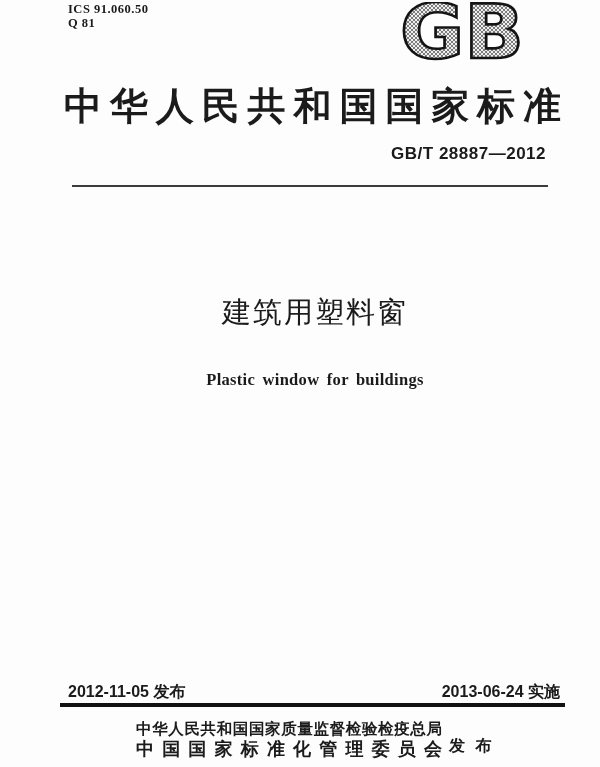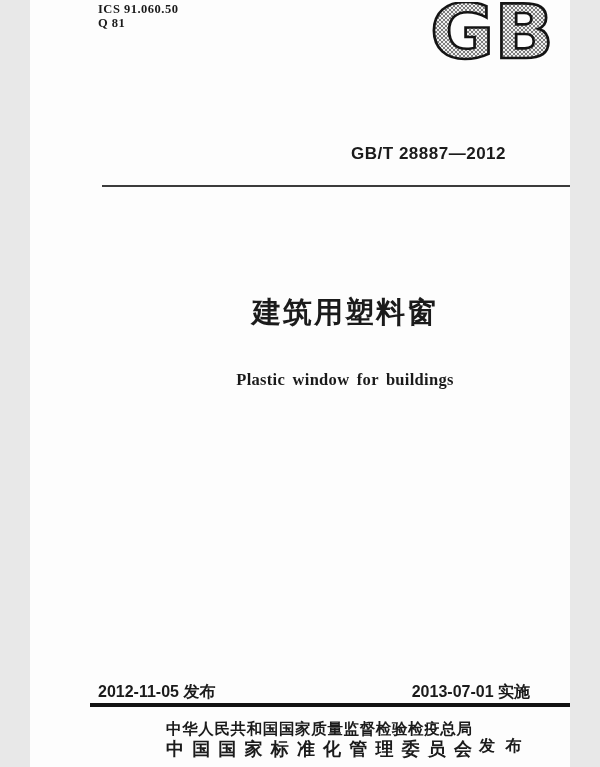--- a/index.html
+++ b/index.html
@@ -1,19 +1,19 @@
 <!DOCTYPE html>
 <html><head>
 <meta charset="utf-8">
 <style>
   * { margin: 0; padding: 0; box-sizing: border-box; }
   html, body { background: #e8e8e8; }
   .page {
     position: relative;
-    width: 540px;
+    width: 600px;
     height: 767px;
     margin: 0 auto;
     background: #fdfdfd;
     color: #1b1b1b;
     font-family: "Liberation Sans", "DejaVu Sans", sans-serif;
     overflow: hidden;
   }
 
   
   .ics-block {
@@ -47,21 +47,21 @@
     font-size: 38px;
     line-height: 44px;
     white-space: nowrap;
     text-align: justify;
     text-align-last: justify;
     letter-spacing: 0px;
   }
 
   .std-number {
     position: absolute;
-    right: 64px;
+    right: 54px;
     top: 144px;
     font-weight: bold;
     font-size: 17px;
     letter-spacing: 0.5px;
   }
 
   .rule-thin {
     position: absolute;
     left: 72px;
     top: 185px;
@@ -71,21 +71,21 @@
   }
 
   .center-band {
     position: absolute;
     left: 30px;
     top: 294px;
     width: 570px;
     text-align: center;
   }
   .doc-title-cn {
-    font-weight: bold;
+    font-weight: normal;
     font-size: 29px;
     letter-spacing: 2px;
     line-height: 36px;
   }
   .doc-title-en {
     margin-top: 40px;
     font-family: "Liberation Serif", "DejaVu Serif", serif;
     font-weight: bold;
     font-size: 16.5px;
     word-spacing: 3px;
@@ -165,33 +165,34 @@
   <svg class="gb-logo" viewBox="0 0 132 64" xmlns="http://www.w3.org/2000/svg">
     <defs>
       <pattern id="hatch" width="4" height="4" patternUnits="userSpaceOnUse">
         <rect width="4" height="4" fill="#efefef"></rect>
         <path d="M0,0 L4,4 M4,0 L0,4" stroke="#4a4a4a" stroke-width="0.7"></path>
       </pattern>
     </defs>
     <text x="66" y="56" text-anchor="middle" font-family="'DejaVu Sans', sans-serif" font-weight="bold" font-size="74" textLength="124" lengthAdjust="spacingAndGlyphs" fill="url(#hatch)" stroke="#141414" stroke-width="2.6">GB</text>
   </svg>
 
+  <div class="header-title">中华人民共和国国家标准</div>
 
   <div class="std-number">GB/T 28887—2012</div>
 
   <div class="rule-thin"></div>
 
   <div class="center-band">
     <div class="doc-title-cn">建筑用塑料窗</div>
     <div class="doc-title-en">Plastic window for buildings</div>
   </div>
 
   <div class="date-left"><span>2012-11-05</span> <span>发布</span></div>
 
-  <div class="date-right"><span>2013-07-01</span> <span>实施</span></div>
+  <div class="date-right"><span>2013-06-24</span> <span>实施</span></div>
 
   <div class="rule-thick"></div>
 
   <div class="org-block">
     <div class="org-line1">中华人民共和国国家质量监督检验检疫总局</div>
     <div class="org-line2">中国国家标准化管理委员会</div>
   </div>
 
   <div class="publish-label">发 布</div>
 

